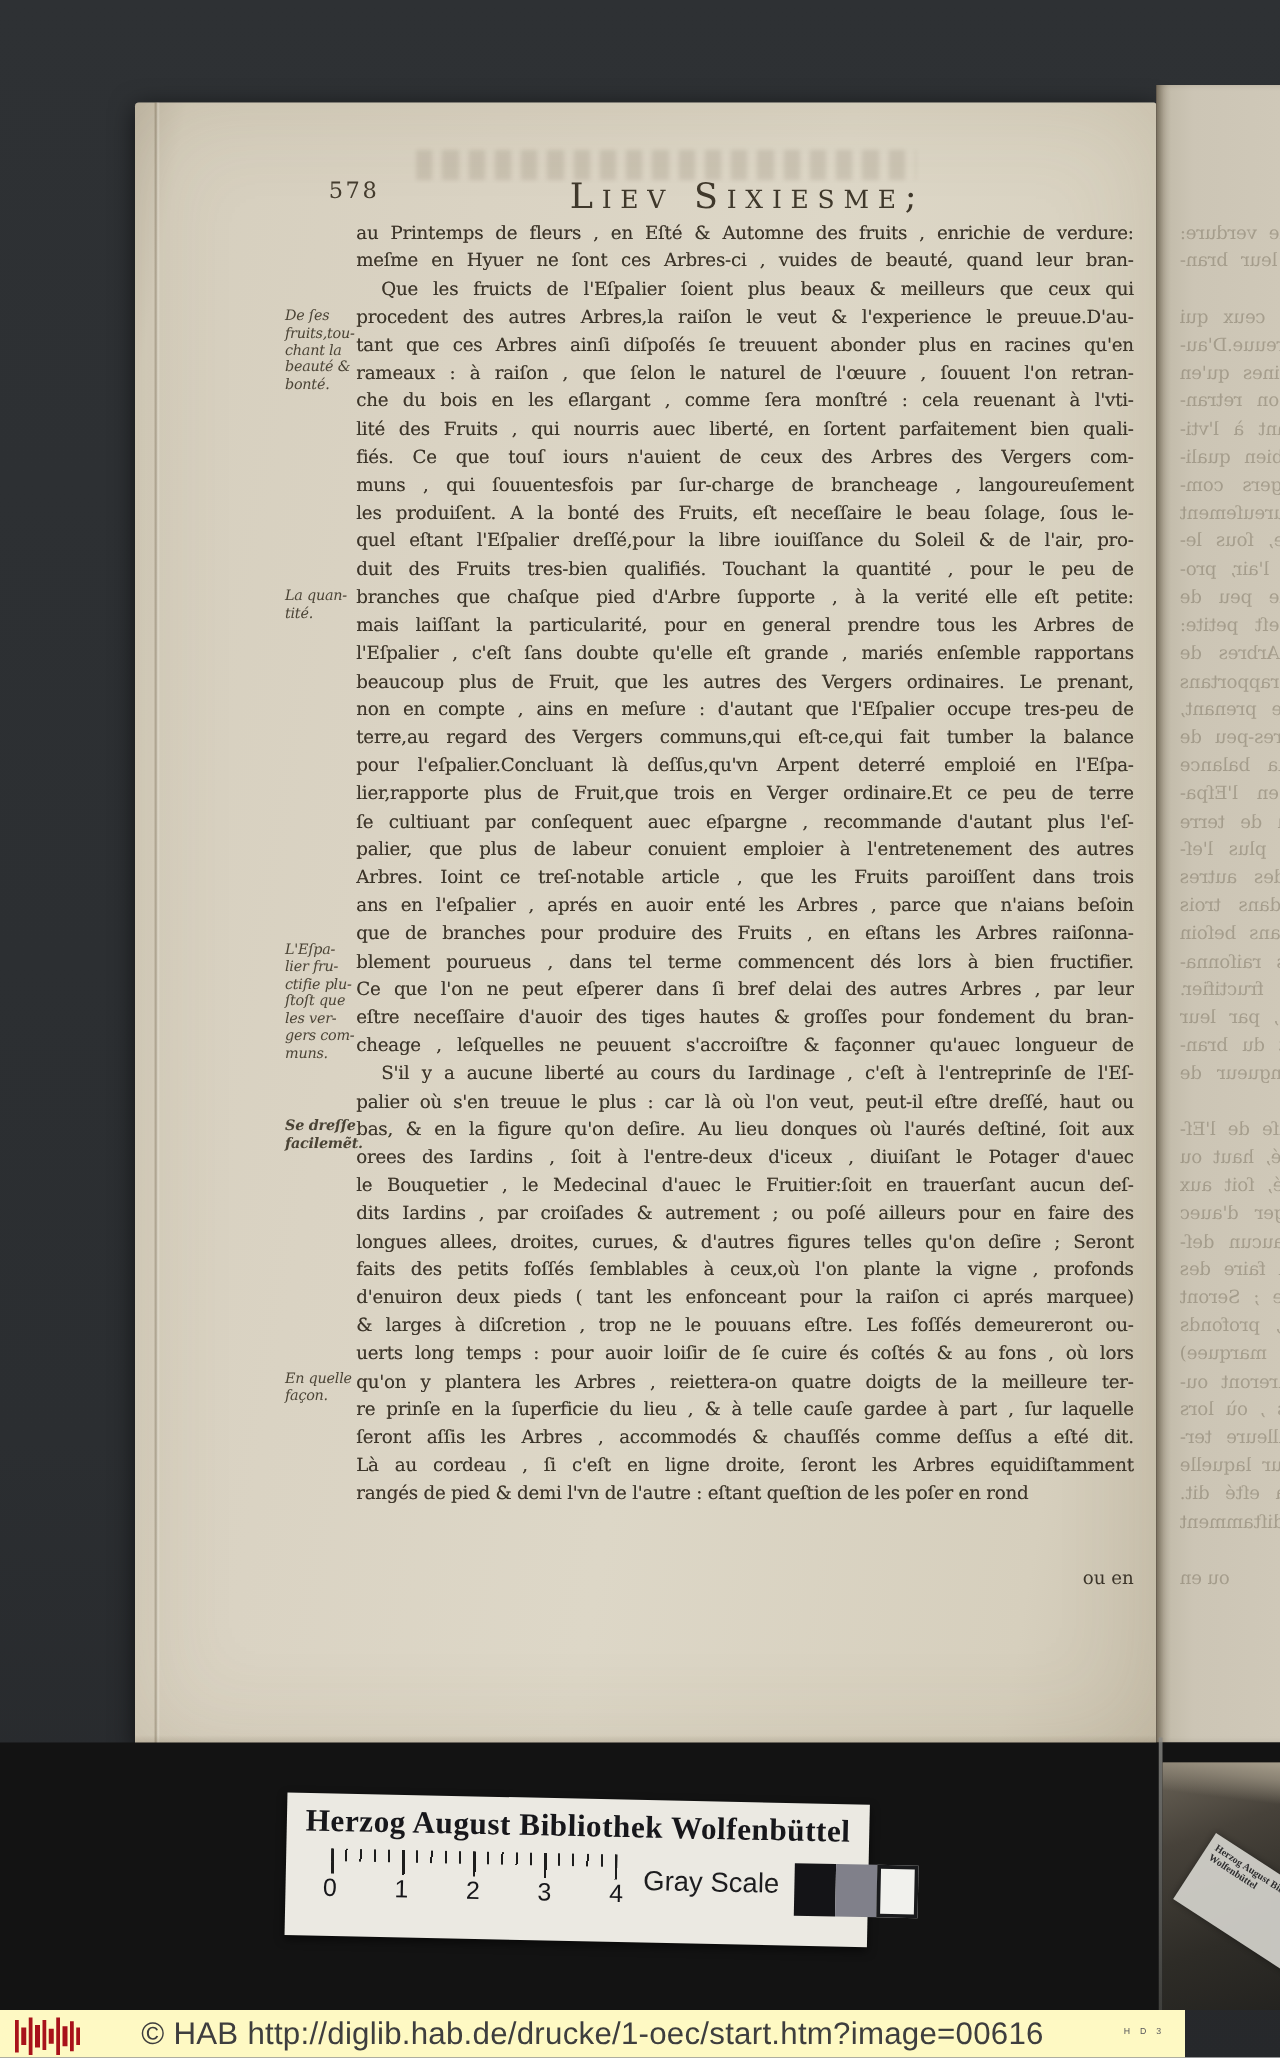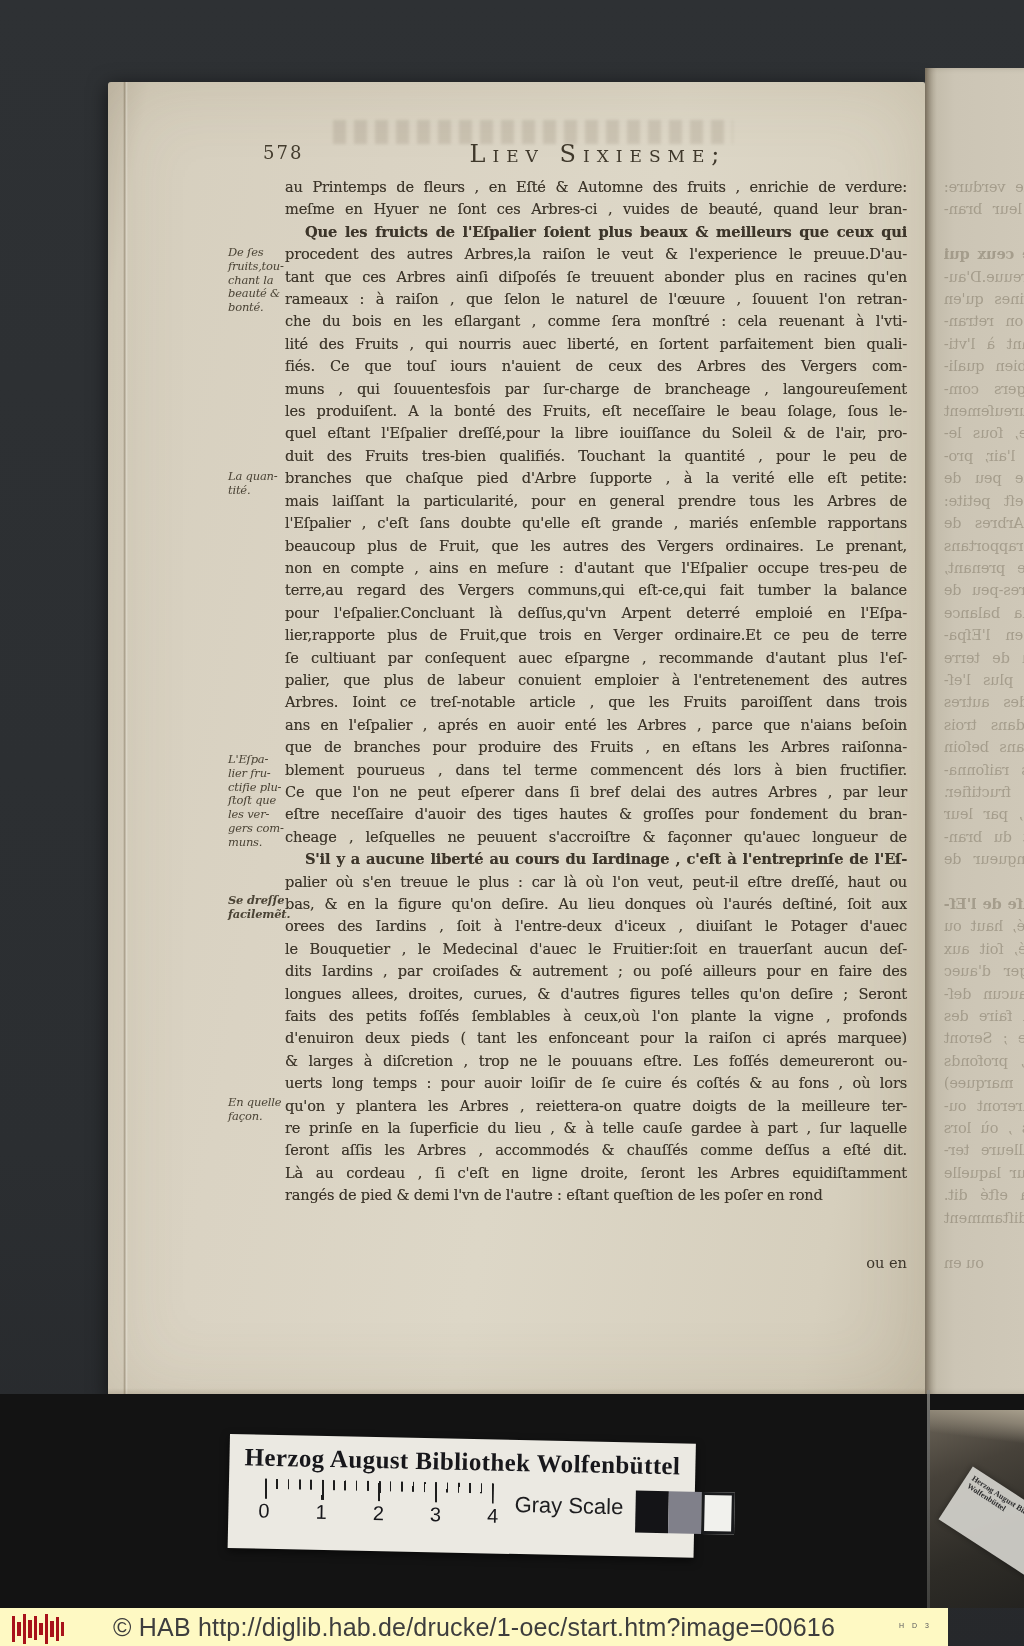--- a/index.html
+++ b/index.html
@@ -25,31 +25,31 @@
   }
   .showthrough-ornament{
     position:absolute;left:225px;top:38px;width:400px;height:24px;opacity:.13;
     filter:blur(1.6px);
     background:repeating-linear-gradient(90deg,#5a4c38 0 13px,transparent 13px 21px);
   }
   .pg-num{position:absolute;left:155px;top:60px;font-size:18px;color:#43engera}
   .pg-num{color:#443c2e;letter-spacing:2px;}
   .running-title{
     position:absolute;left:170px;top:58px;width:640px;text-align:center;
-    font-variant:small-caps;letter-spacing:7px;font-size:24px;color:#3f382b;
+    font-variant:small-caps;letter-spacing:7px;font-size:28px;color:#3f382b;
   }
   
   .body-col{
     position:absolute;left:177px;top:94px;width:622px;
     font-size:14.6px;line-height:22.4px;color:#3c352a;
     text-shadow:0 0 .5px rgba(60,50,35,.55);
   }
   .bl{text-align:justify;text-align-last:justify;white-space:normal;letter-spacing:-.2px;}
   .bl.last{text-align-last:left;}
-  .bl.ind{text-indent:20px;font-weight:bold;}
+  .bl.ind{text-indent:20px;}
   .catchword{
     position:absolute;left:177px;top:1172px;width:622px;text-align:right;
     font-size:14.6px;color:#3c352a;
   }
   
   .mnote{
     position:absolute;left:120px;width:58px;font-style:italic;
     font-size:11.5px;line-height:13.8px;color:#4a4335;white-space:pre-line;
     letter-spacing:-.2px;
   }

